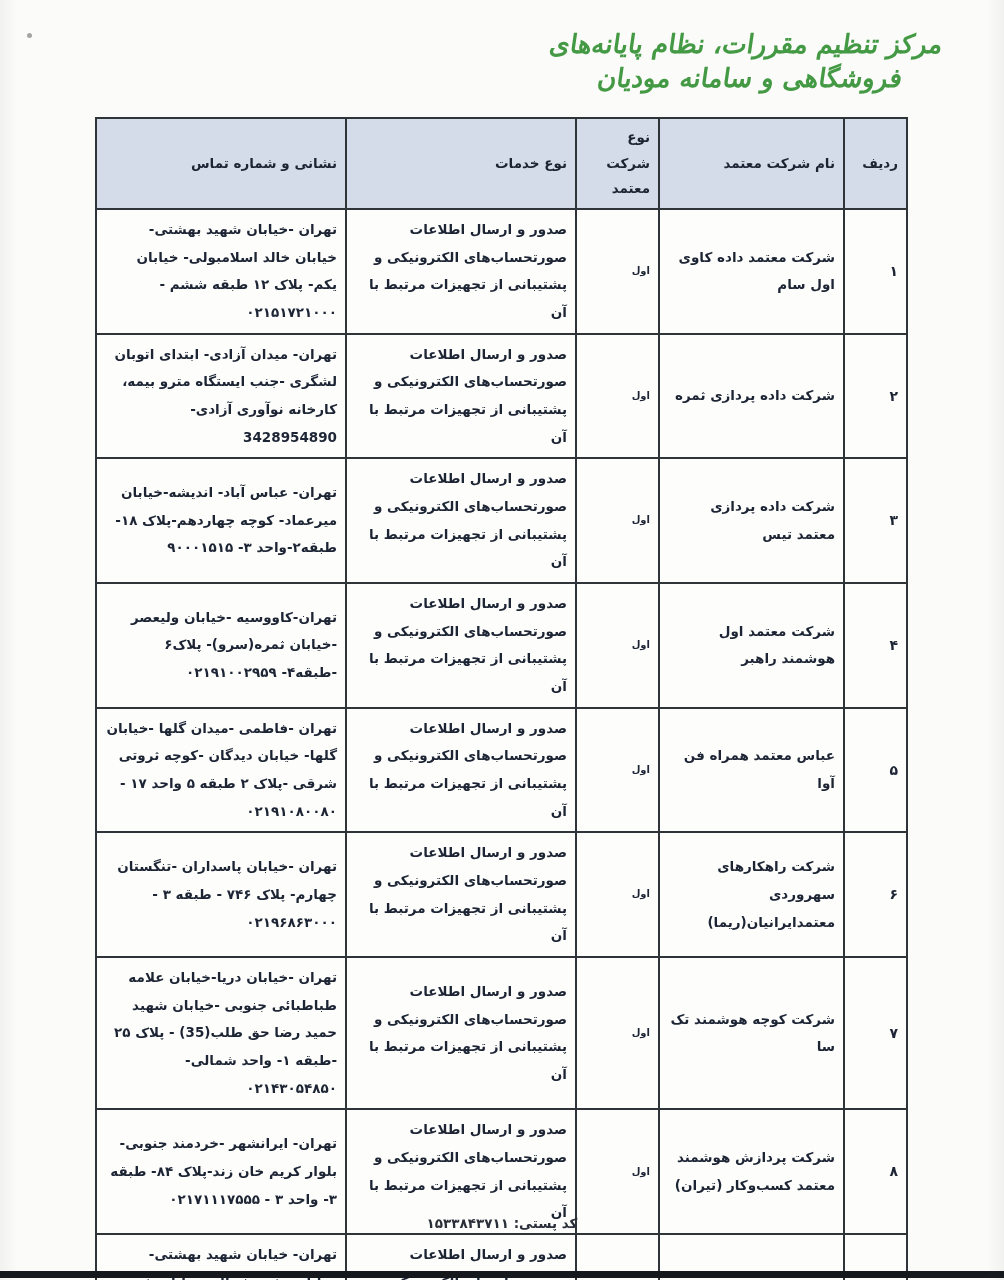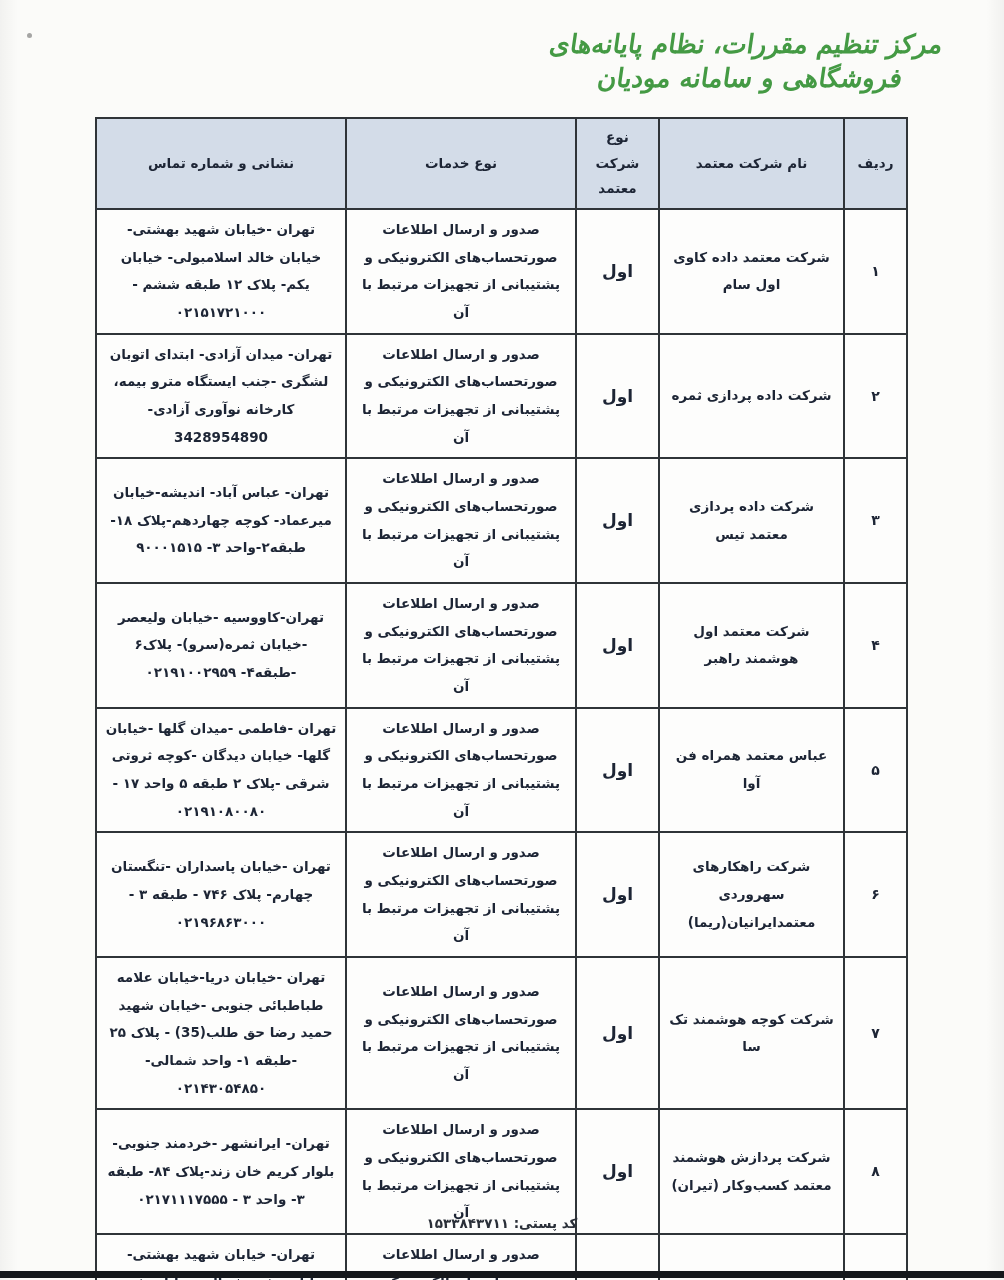--- a/index.html
+++ b/index.html
@@ -64,30 +64,32 @@
     vertical-align: middle;
     color: #1d2535;
     padding: 6px 8px;
   }
   .companies th {
     background: #d3dce8;
     font-size: 13.5px;
     font-weight: bold;
     height: 56px;
     line-height: 1.9;
+    text-align: right;
   }
   .companies td {
     font-size: 13.5px;
     font-weight: 600;
     line-height: 2.05;
     height: 88px;
     background: #fdfdfc;
+    text-align: right;
   }
   .companies td.c-no   { font-size: 14px; }
-  .companies td.c-type { font-size: 17px; }
+  .companies td.c-type { font-size: 10px; }
 
   .footer {
     position: absolute;
     top: 1210px;
     right: 0;
     width: 100%;
     text-align: center;
     direction: rtl;
     color: #2a2f38;
     font-size: 13.5px;

